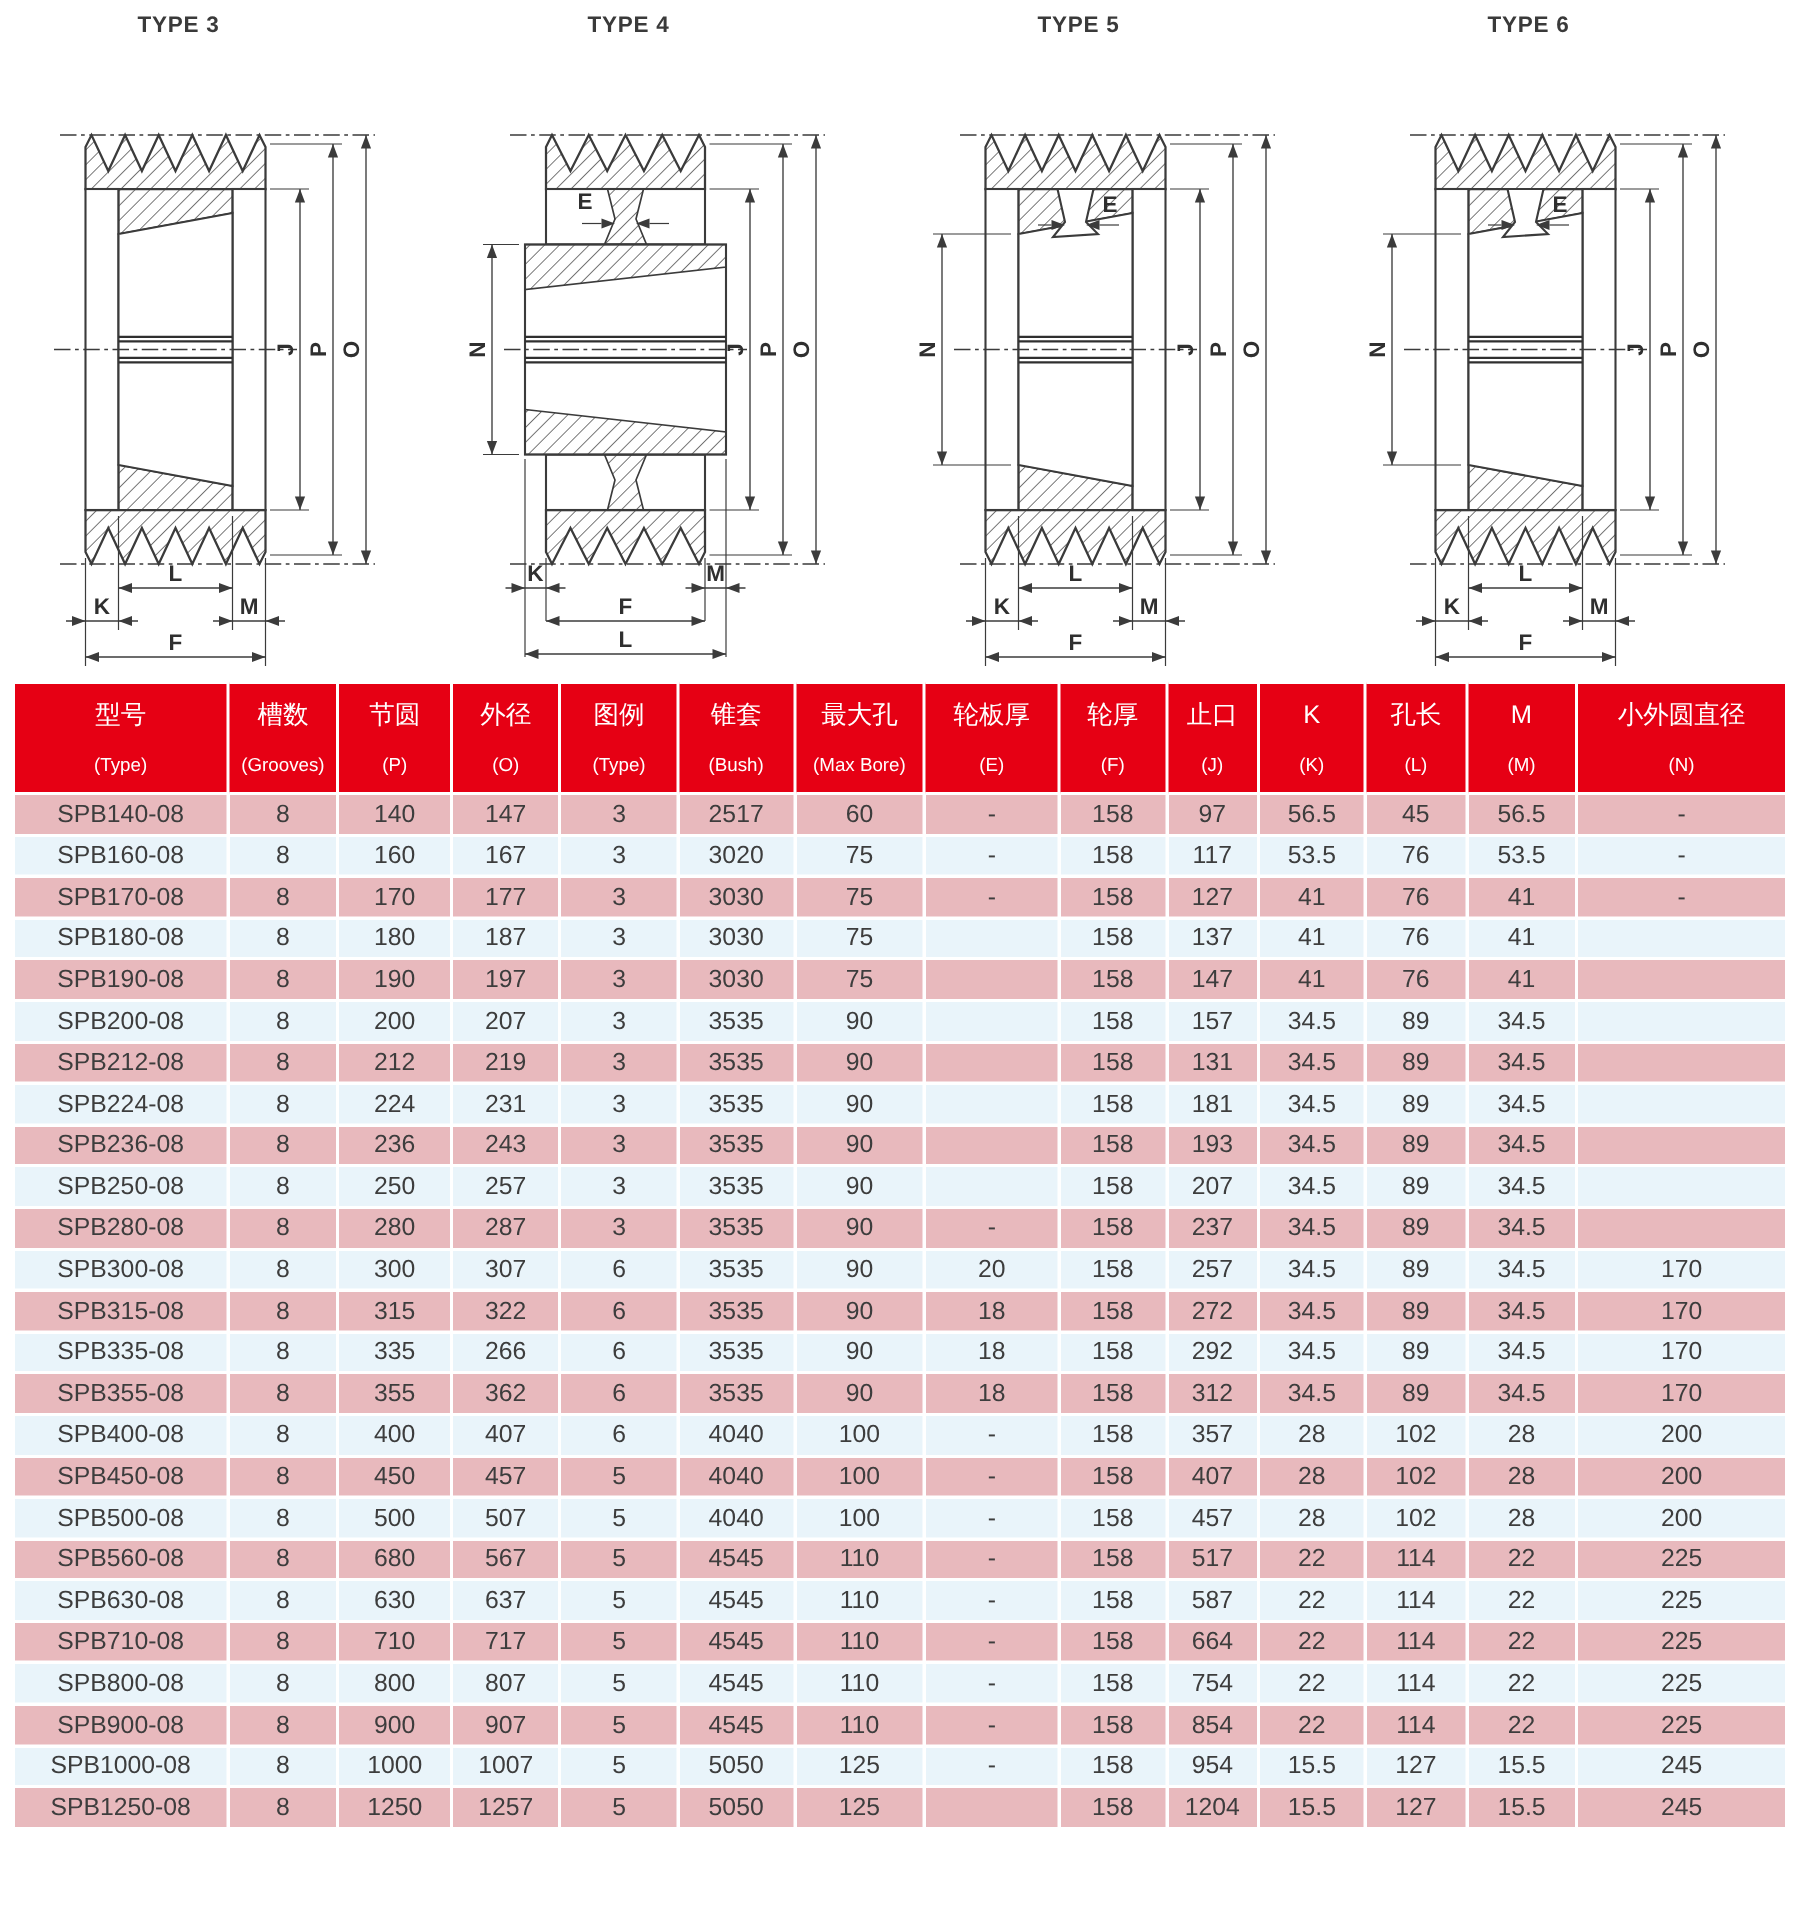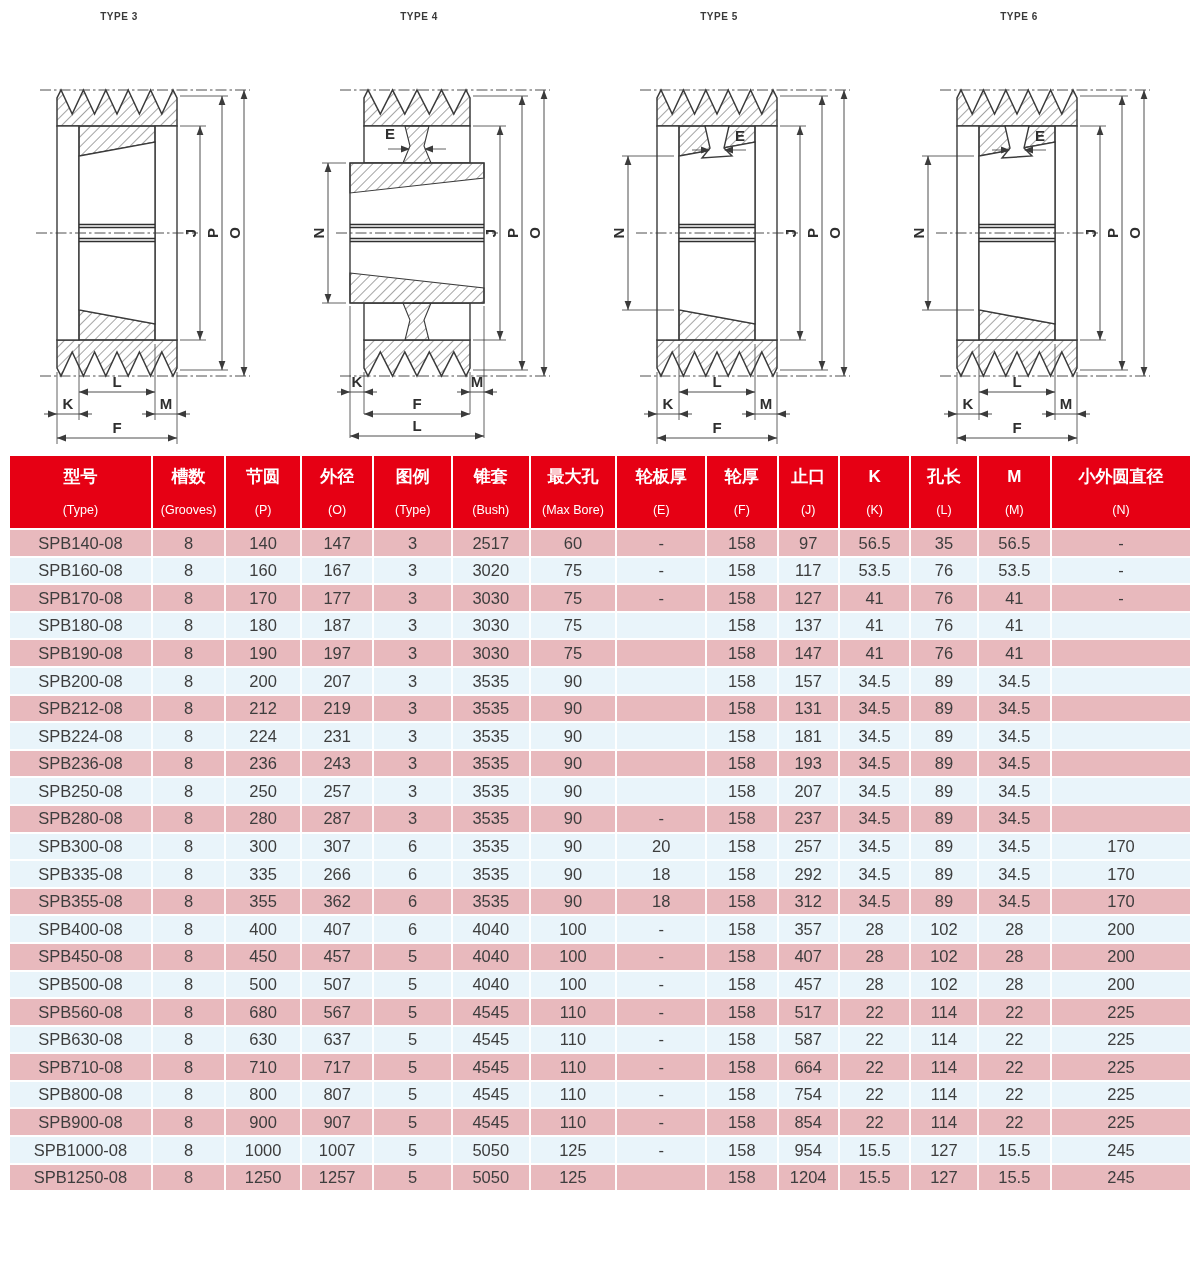--- a/index.html
+++ b/index.html
@@ -11,37 +11,37 @@
   }
   *{box-sizing:border-box;}
   html,body{margin:0;padding:0;background:#ffffff;}
   body{width:1200px;font-family:"Liberation Sans",sans-serif;}
   .page{width:1200px;height:1273px;background:#fff;overflow:hidden;}
 
   
   .diagrams{display:flex;height:452px;padding-top:6px;}
   .diagram{width:300px;flex:0 0 300px;margin:0;}
   .diagram figcaption{
-    text-align:center;font-weight:bold;font-size:10px;color:#3a3a3a;
+    text-align:center;font-weight:bold;font-size:15px;color:#3a3a3a;
     letter-spacing:.5px;height:22px;line-height:22px;padding-right:62px;
   }
   .svg-slot{width:300px;height:424px;}
   .svg-slot svg{display:block;}
   .dlab{font:bold 15px "Liberation Sans",sans-serif;fill:#2f2f2f;}
 
   
   table.spec{
     table-layout:fixed;width:1184px;margin:2px auto 0 auto;
     border-collapse:collapse;
   }
   table.spec th{
     background:var(--header-bg);color:#fff;height:74px;padding:0 1px;
     border:2px solid #fff;vertical-align:middle;text-align:center;font-weight:normal;
   }
-  table.spec th .zh{font-size:17px;font-weight:bold;line-height:20px;}
+  table.spec th .zh{font-size:17px;font-weight:normal;line-height:20px;}
   table.spec th .en{font-size:12.5px;line-height:15px;margin-top:16px;}
   table.spec td{
     height:27.6px;padding:0 1px;text-align:center;vertical-align:middle;
     font-size:16.5px;color:var(--cell-text);border:2px solid #fff;line-height:1;
     overflow:hidden;white-space:nowrap;
   }
   tr.pink td{background:var(--row-pink);}
   tr.blue td{background:var(--row-blue);}
 </style>
 </head>
@@ -428,21 +428,21 @@
           <td>8</td>
           <td>140</td>
           <td>147</td>
           <td>3</td>
           <td>2517</td>
           <td>60</td>
           <td>-</td>
           <td>158</td>
           <td>97</td>
           <td>56.5</td>
-          <td>35</td>
+          <td>45</td>
           <td>56.5</td>
           <td>-</td>
         </tr>
         <tr class="blue">
           <td>SPB160-08</td>
           <td>8</td>
           <td>160</td>
           <td>167</td>
           <td>3</td>
           <td>3020</td>
@@ -603,20 +603,36 @@
           <td>SPB300-08</td>
           <td>8</td>
           <td>300</td>
           <td>307</td>
           <td>6</td>
           <td>3535</td>
           <td>90</td>
           <td>20</td>
           <td>158</td>
           <td>257</td>
+          <td>34.5</td>
+          <td>89</td>
+          <td>34.5</td>
+          <td>170</td>
+        </tr>
+        <tr class="pink">
+          <td>SPB315-08</td>
+          <td>8</td>
+          <td>315</td>
+          <td>322</td>
+          <td>6</td>
+          <td>3535</td>
+          <td>90</td>
+          <td>18</td>
+          <td>158</td>
+          <td>272</td>
           <td>34.5</td>
           <td>89</td>
           <td>34.5</td>
           <td>170</td>
         </tr>
         <tr class="blue">
           <td>SPB335-08</td>
           <td>8</td>
           <td>335</td>
           <td>266</td>

